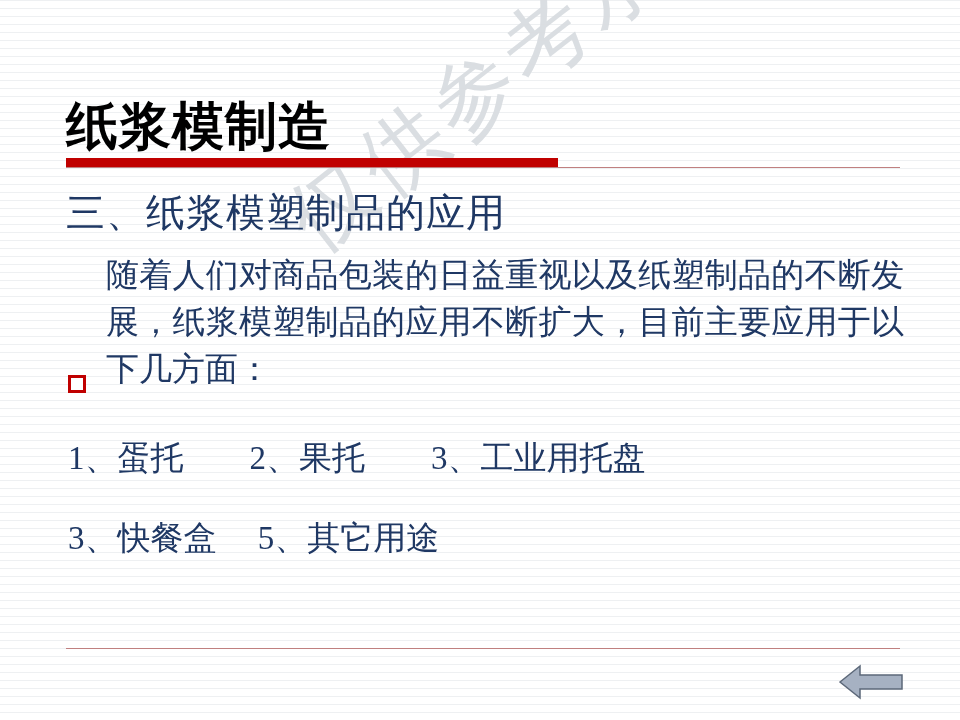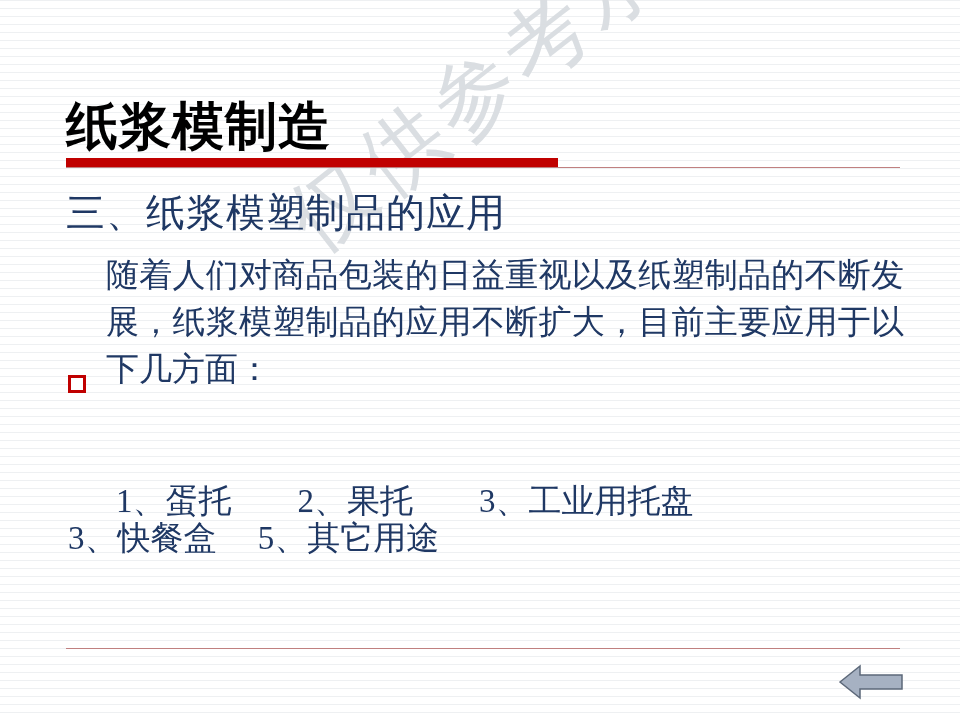--- a/index.html
+++ b/index.html
@@ -118,21 +118,21 @@
     letter-spacing: 0px;
   }
   .list-line {
     position: absolute;
     left: 68px;
     font-size: 33px;
     color: #1f3864;
     white-space: pre;
     letter-spacing: 0px;
   }
-  .list-line-1 { top: 479px; margin-left: 48px; }
+  .list-line-1 { top: 436px; }
   .list-line-2 { top: 516px; }
   .footer-rule {
     position: absolute;
     left: 66px;
     top: 648px;
     width: 834px;
     height: 1px;
     background: #c08080;
   }
   .nav-arrow {

